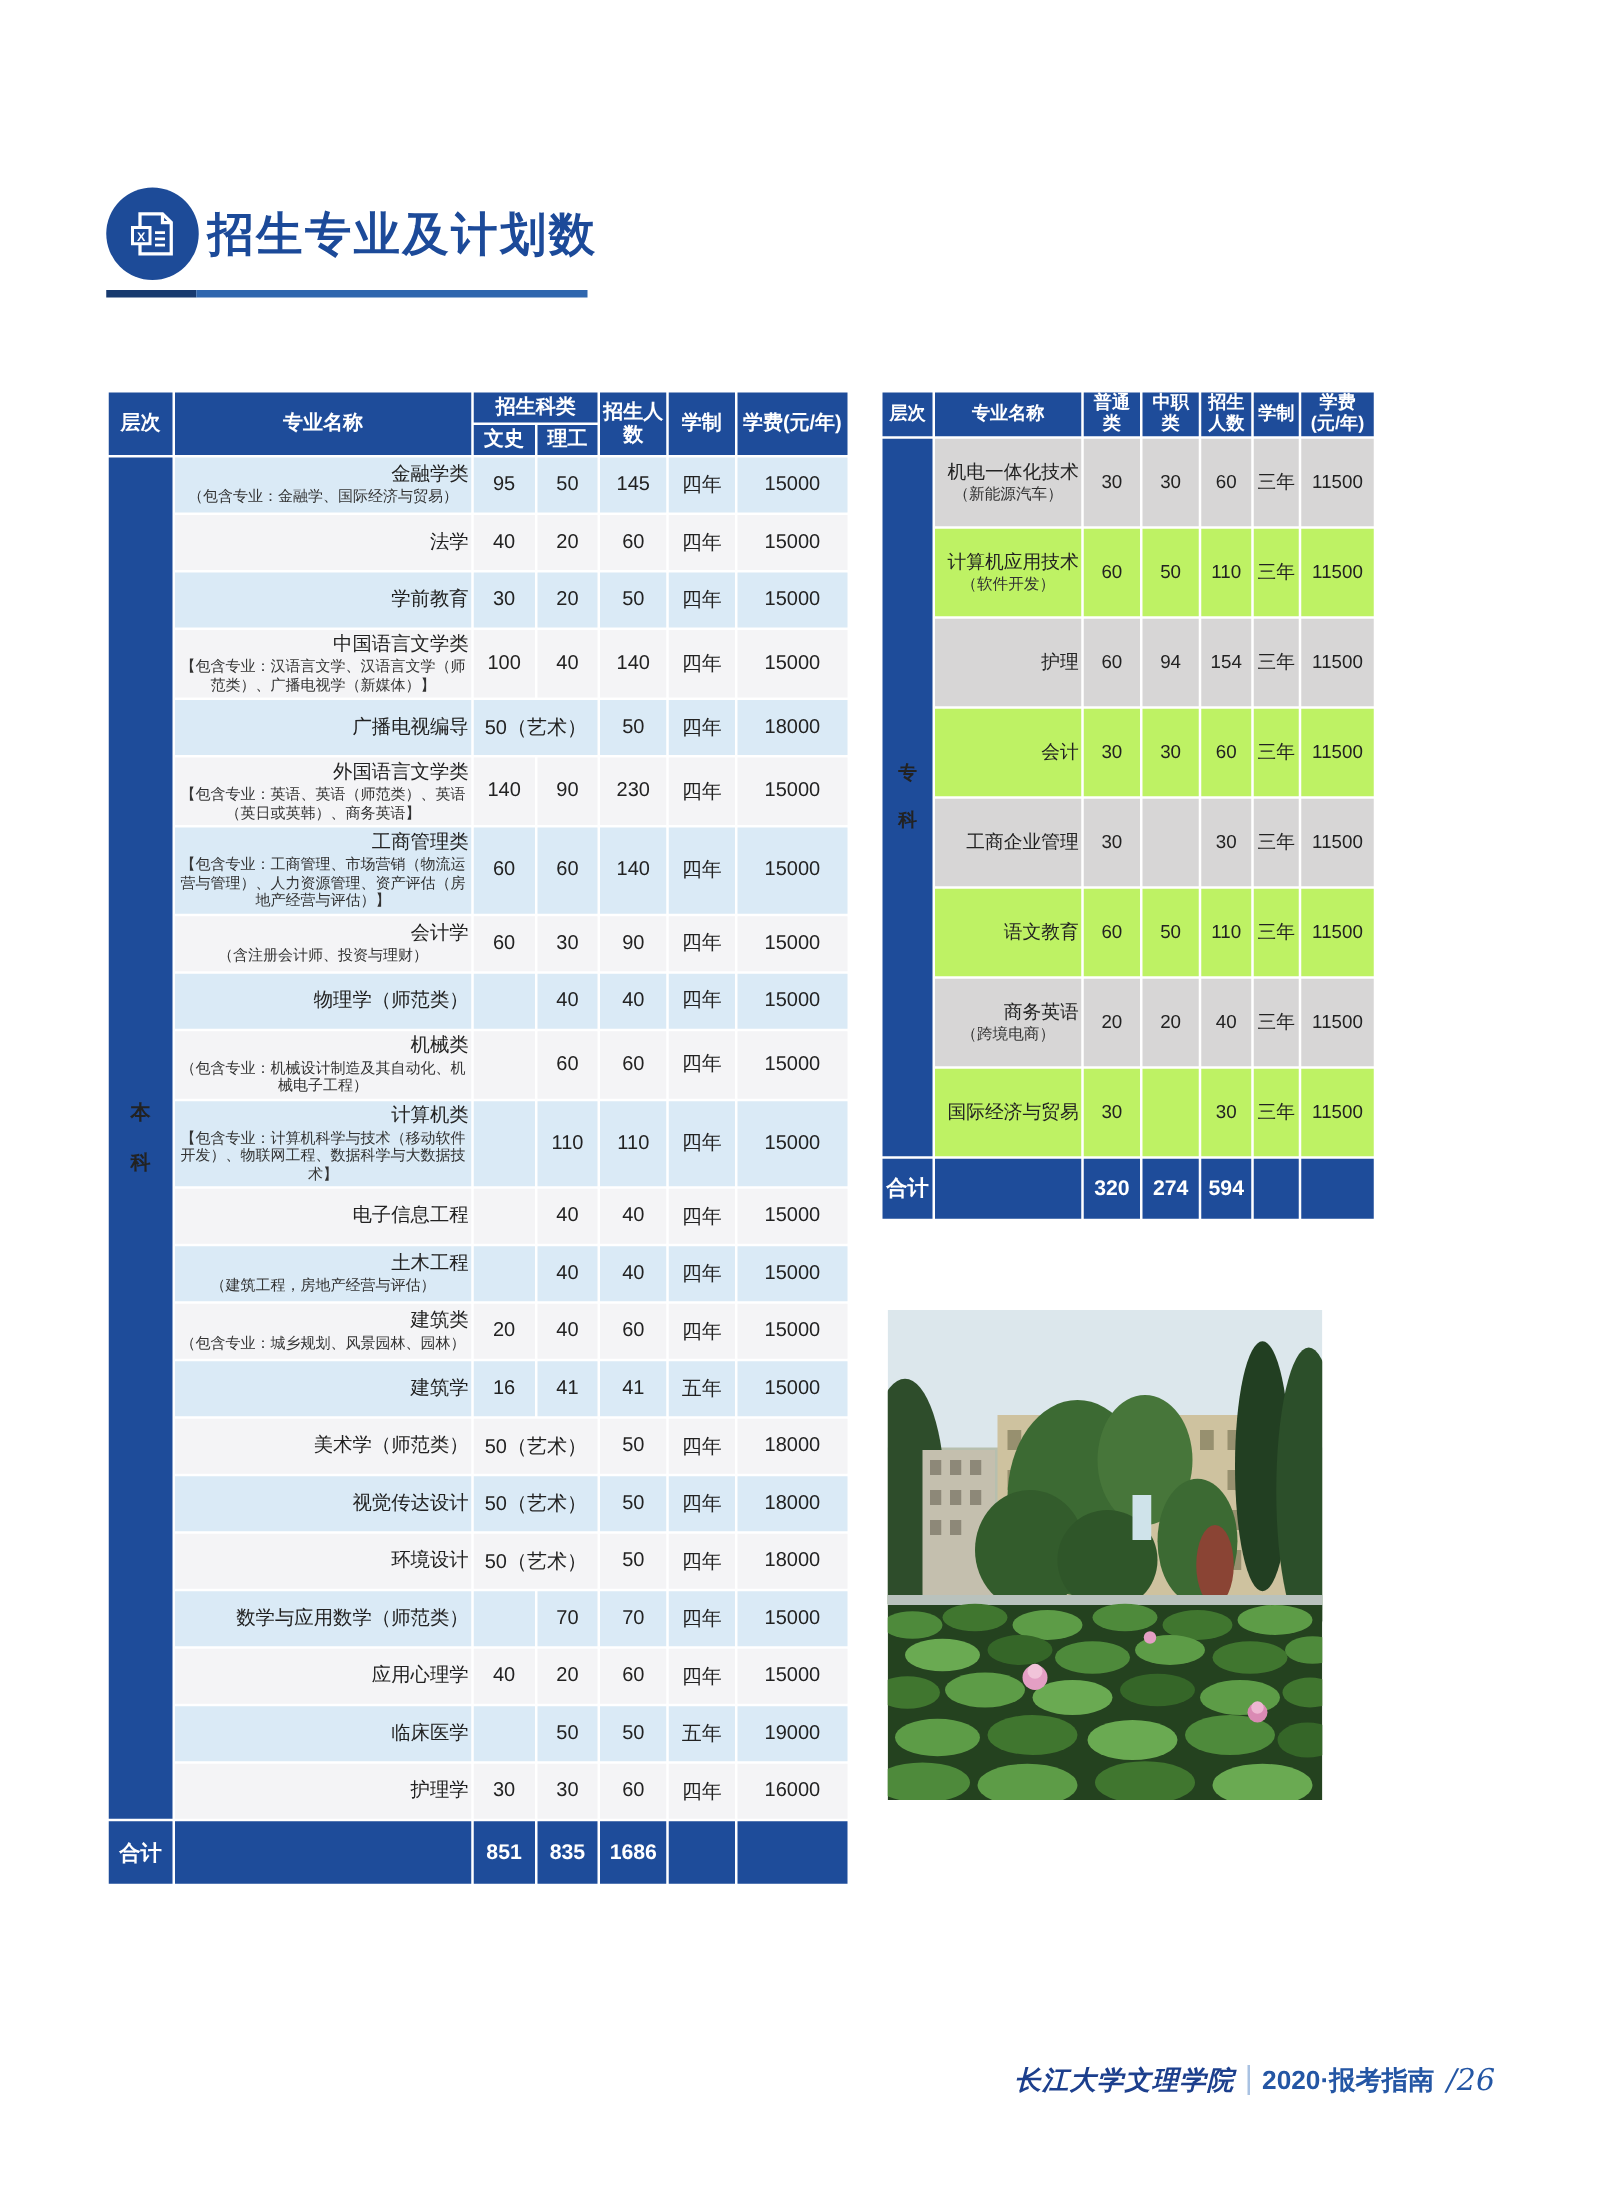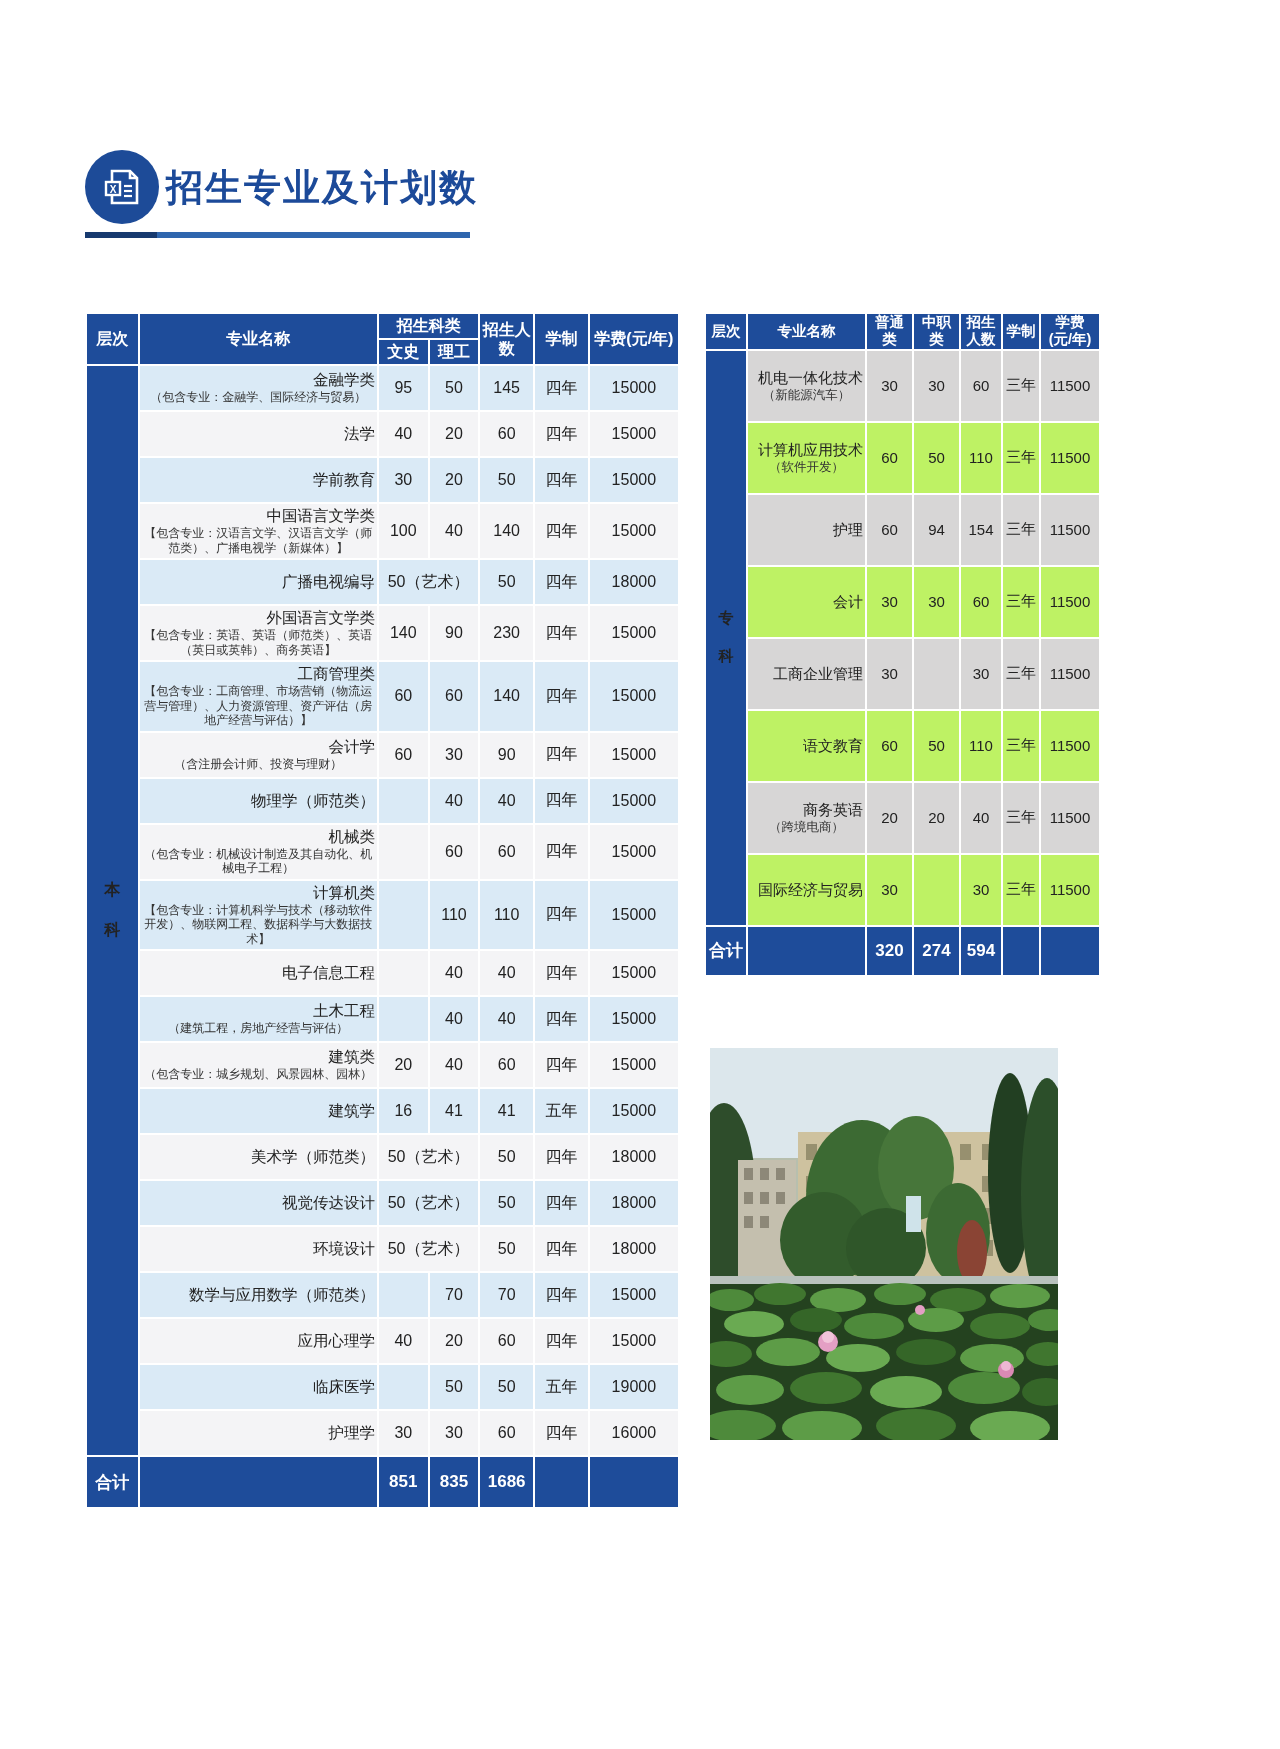--- a/index.html
+++ b/index.html
@@ -538,14 +538,20 @@
         <ellipse cx="300" cy="380" rx="40" ry="17" fill="#6aaa52"></ellipse>
       <circle cx="118" cy="294" r="10" fill="#e49fc4"></circle>
         <circle cx="118" cy="289" r="6" fill="#f1c4d9"></circle>
       <circle cx="296" cy="322" r="8" fill="#da8ab4"></circle>
         <circle cx="296" cy="318" r="5" fill="#eeb7d2"></circle>
       <circle cx="210" cy="262" r="5" fill="#e49fc4"></circle>
     </svg>
   </div>
 
 
+  <div class="footer">
+    <span class="school">长江大学文理学院</span>
+    <span class="vdiv"></span>
+    <span class="guide">2020·报考指南</span>
+    <span class="pageno">/26</span>
+  </div>
 
 </div>
 
 </body></html>

